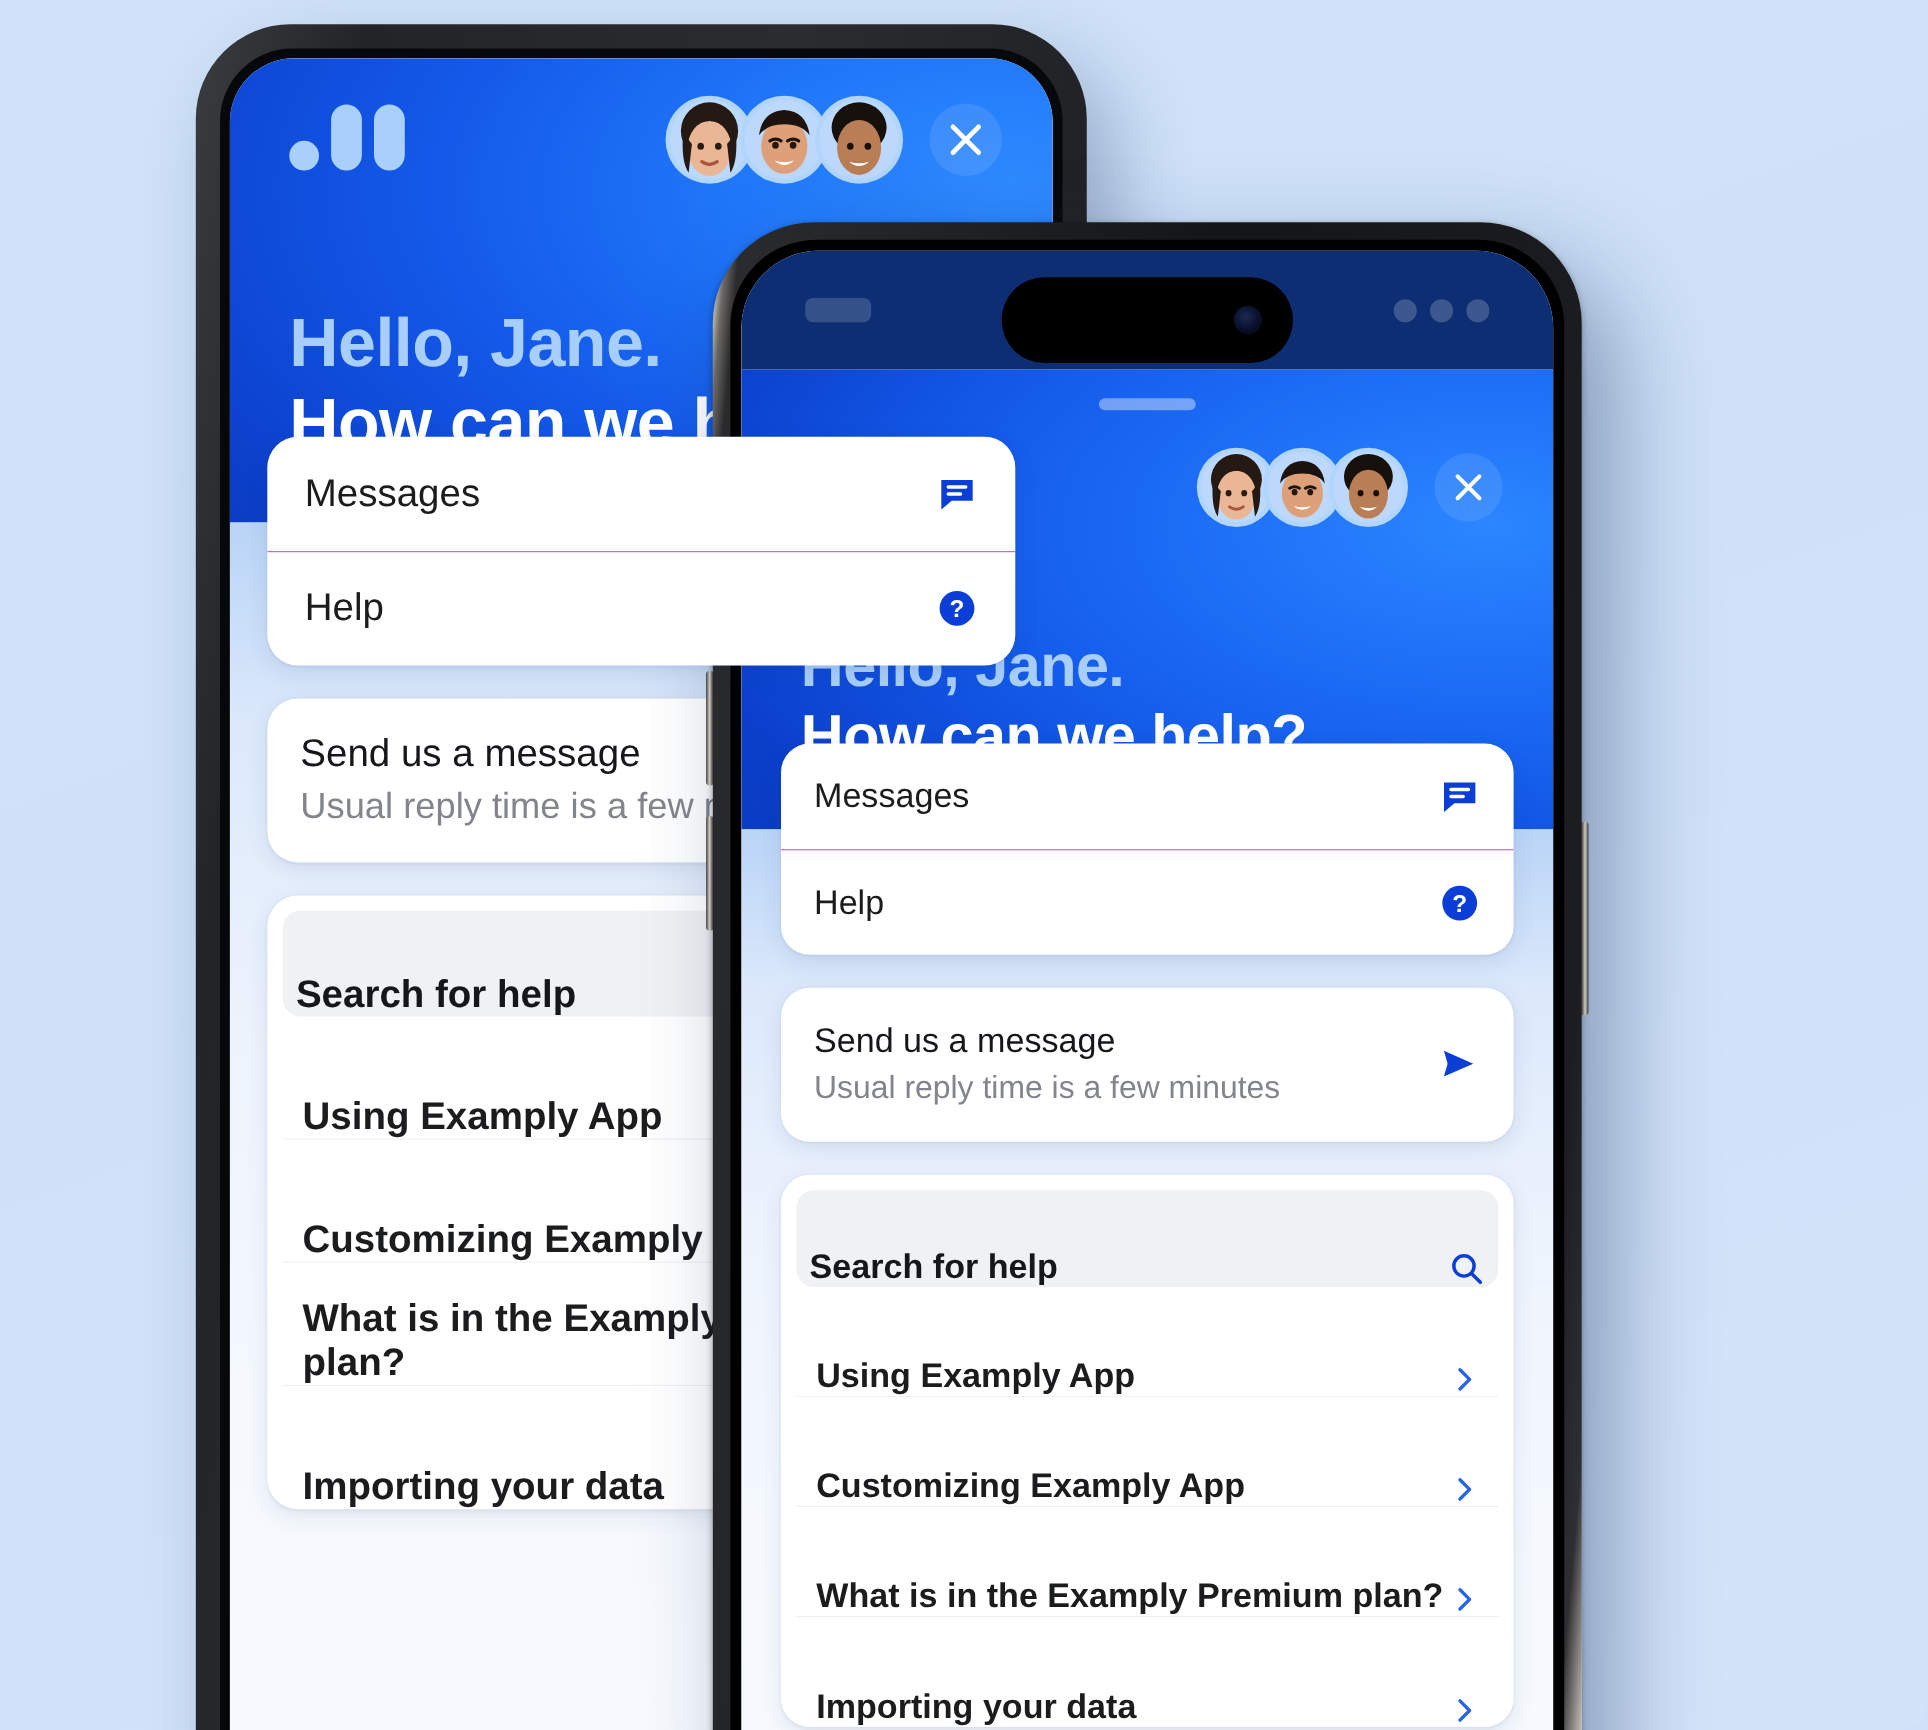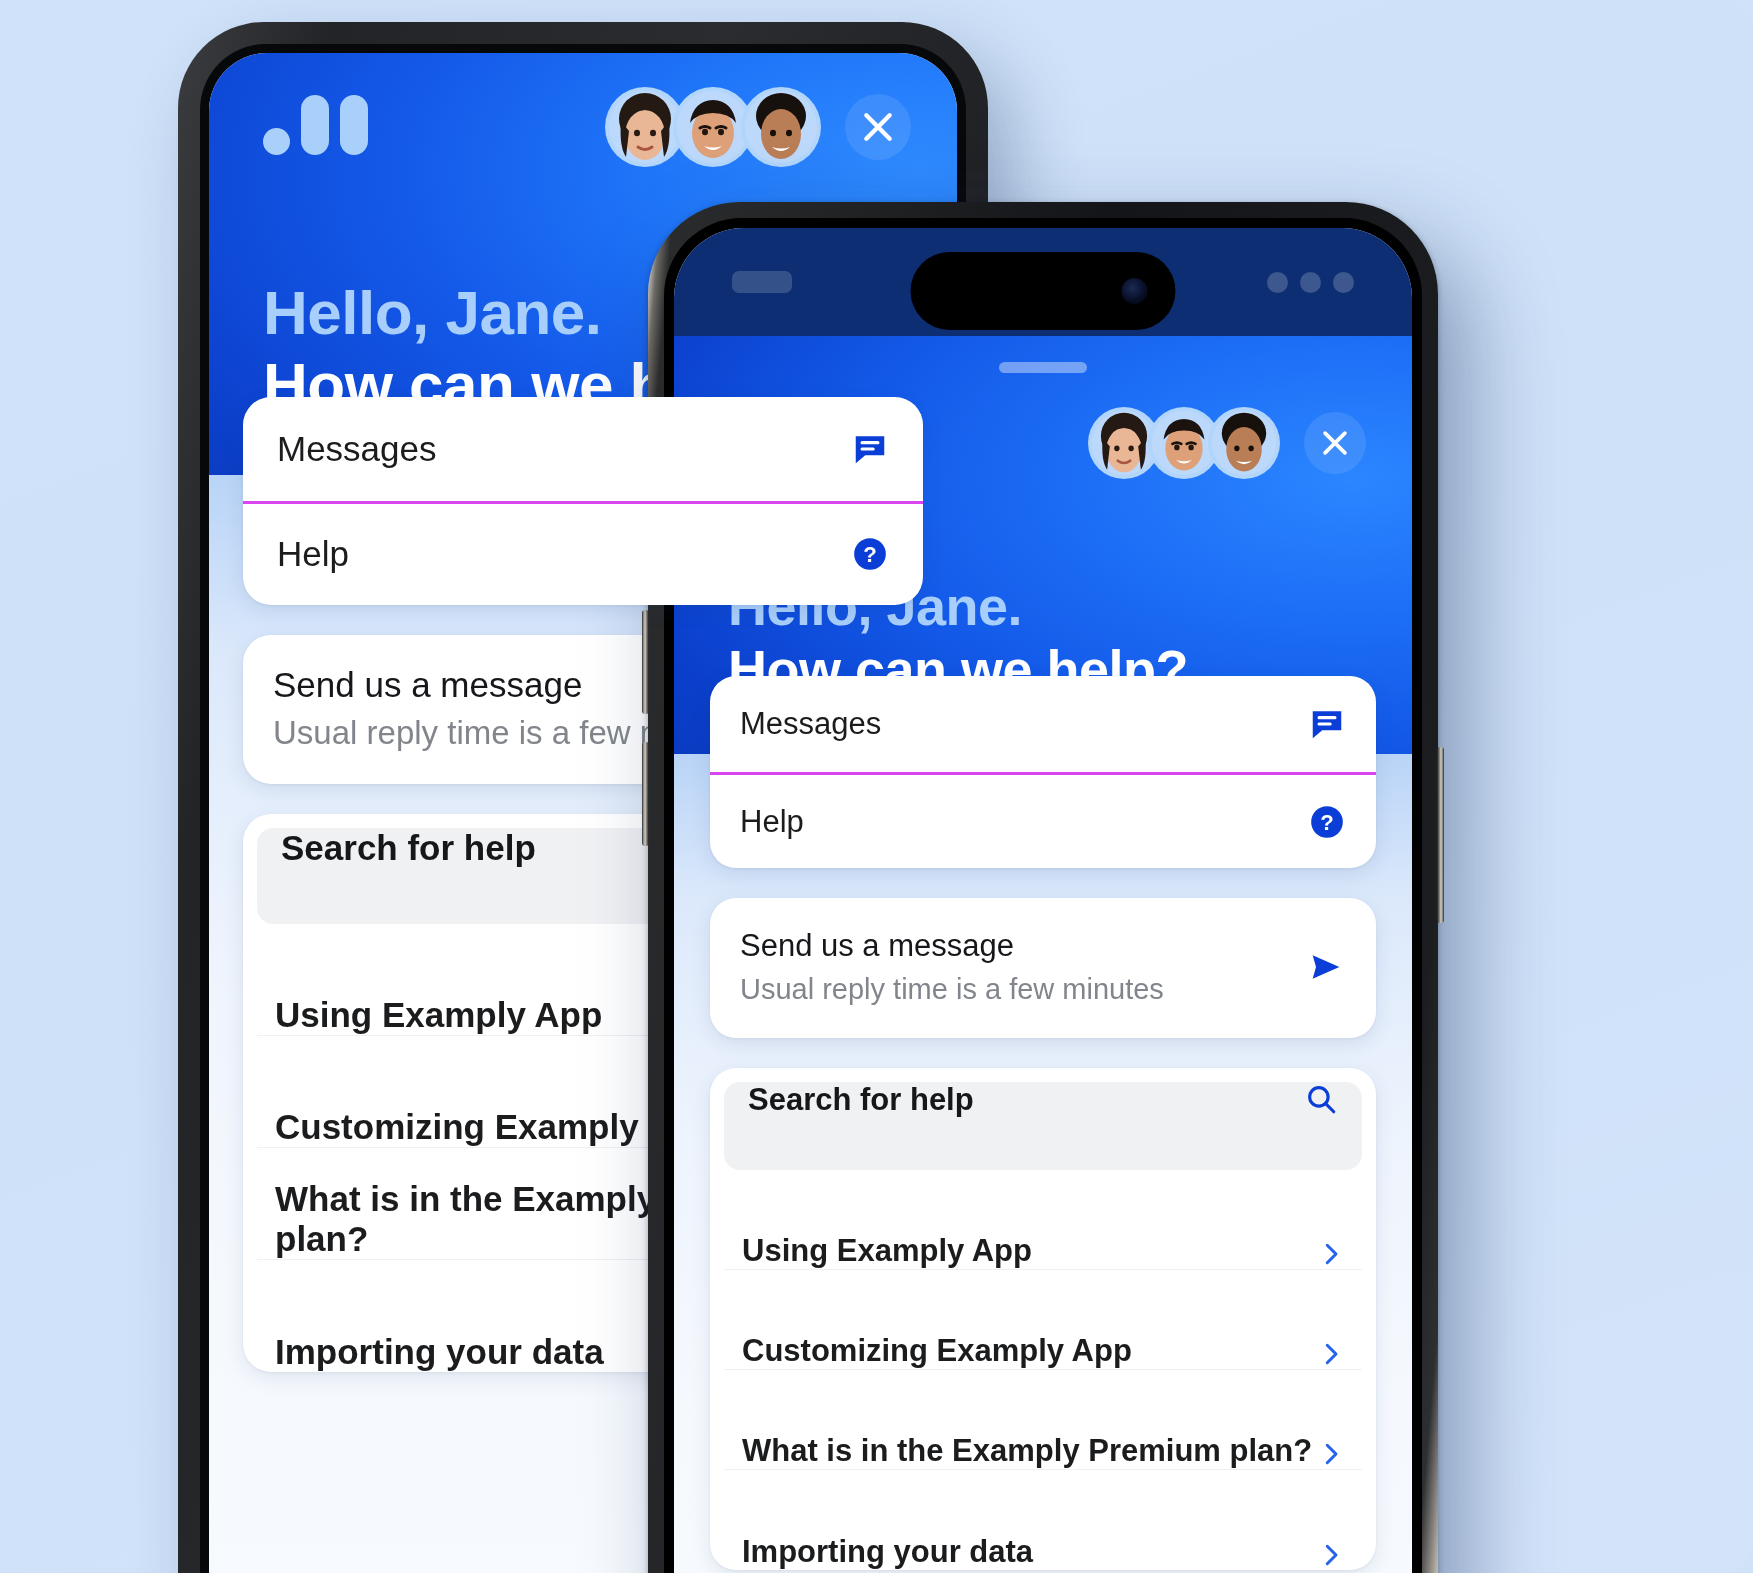--- a/index.html
+++ b/index.html
@@ -246,21 +246,21 @@
     align-items: center;
     justify-content: space-between;
     padding: 0 30px;
     height: 96px;
   }
   .row .label {
     font-size: 31px;
     color: #1b1c1e;
     font-weight: 400;
   }
-  .row + .row { border-top: 3px solid #d946ef; }
+  .row + .row { border-top: 1px solid #d946ef; }
 
   .send-row {
     display: flex;
     align-items: center;
     justify-content: space-between;
     padding: 30px 30px 32px;
   }
   .send-title {
     font-size: 31px;
     font-weight: 400;
@@ -272,23 +272,23 @@
     color: #82868c;
     font-weight: 400;
   }
 
   .search-card { padding: 14px 14px 0; }
   .search-box {
     background: #f0f1f3;
     border-radius: 16px;
     height: 88px;
     display: flex;
-    align-items: flex-start;
+    align-items: flex-end;
     justify-content: space-between;
-    padding: 0 24px;
+    padding: 0 12px;
   }
   .search-box .ph {
     font-size: 31px;
     font-weight: 700;
     color: #15171a;
   }
   .help-item {
     display: flex;
     align-items: flex-end;
     justify-content: space-between;

